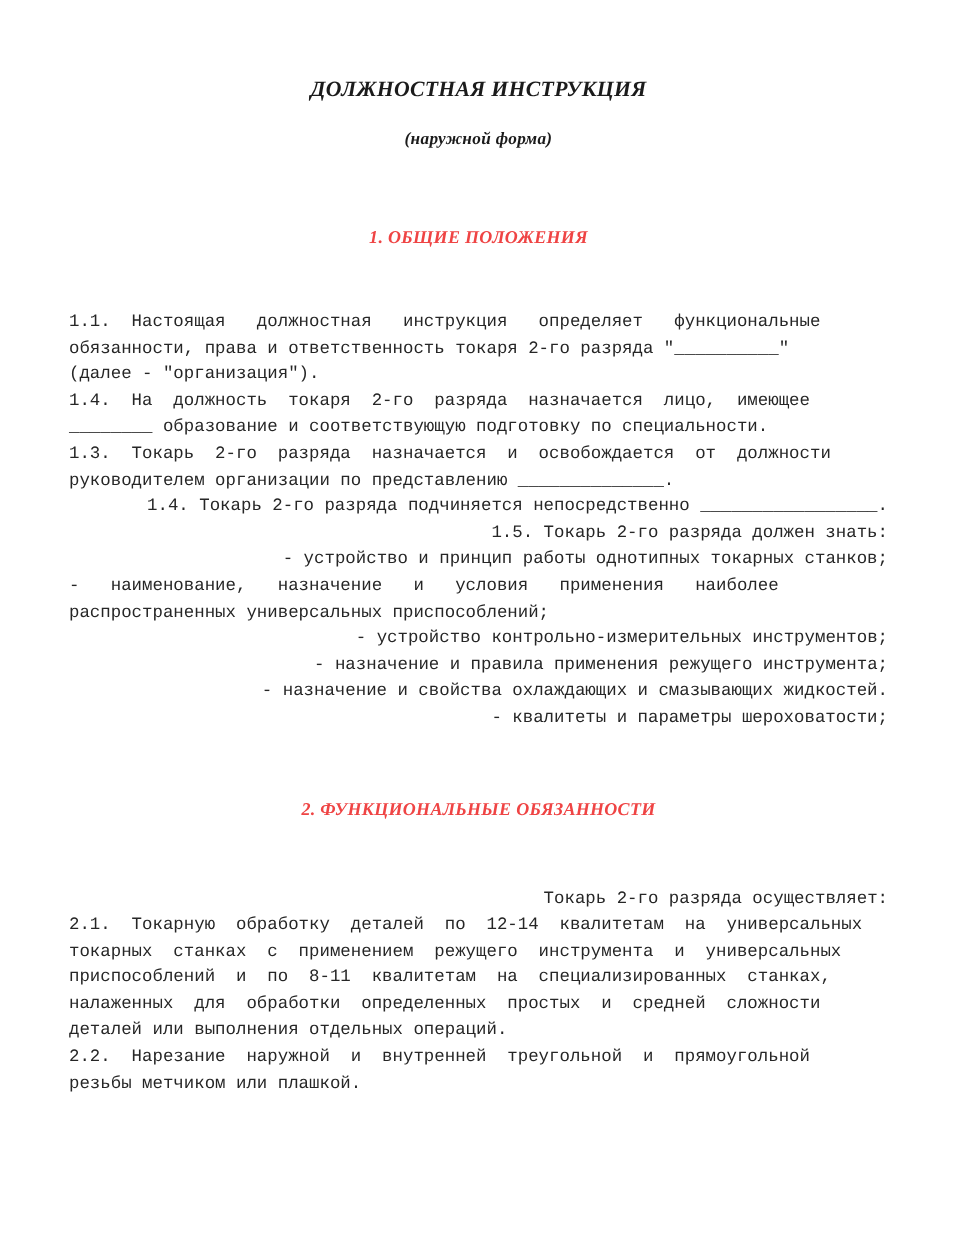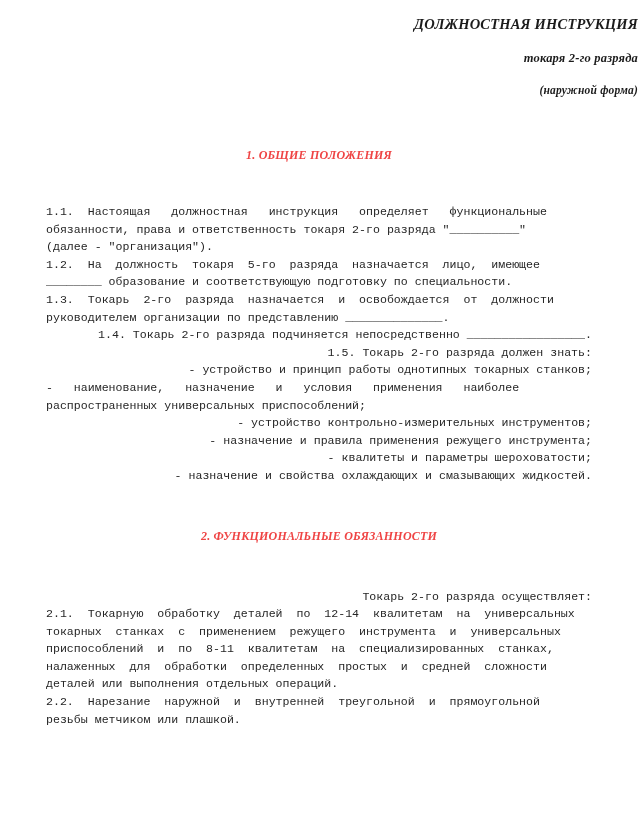--- a/index.html
+++ b/index.html
@@ -9,22 +9,22 @@
   }
   .page {
     position: relative;
     width: 638px;
     height: 834px;
     background: #ffffff;
     overflow: hidden;
     box-sizing: border-box;
   }
   .titles {
-    padding-top: 16px;
-    text-align: right;
+    padding-top: 52px;
+    text-align: center;
   }
   .doc-title,
   .doc-subtitle,
   .doc-note {
     font-family: "Liberation Serif", "DejaVu Serif", serif;
     font-style: italic;
     font-weight: bold;
     color: #1b1b1b;
     letter-spacing: 0.2px;
   }
@@ -74,43 +74,42 @@
     text-align: right;
   }
 </style>
 </head>
 <body>
 
 <div class="page">
 
   <div class="titles">
     <div class="doc-title">ДОЛЖНОСТНАЯ ИНСТРУКЦИЯ</div>
-    <div class="doc-subtitle">токаря 2-го разряда</div>
     <div class="doc-note">(наружной форма)</div>
   </div>
 
   <div class="section-heading" id="section1-heading">1. ОБЩИЕ ПОЛОЖЕНИЯ</div>
 
   <div class="body-block">
     <p class="para">1.1.  Настоящая   должностная   инструкция   определяет   функциональные
 обязанности, права и ответственность токаря 2-го разряда "__________"
 (далее - "организация").</p>
-    <p class="para">1.2.  На  должность  токаря  5-го  разряда  назначается  лицо,  имеющее
+    <p class="para">1.4.  На  должность  токаря  2-го  разряда  назначается  лицо,  имеющее
 ________ образование и соответствующую подготовку по специальности.</p>
     <p class="para">1.3.  Токарь  2-го  разряда  назначается  и  освобождается  от  должности
 руководителем организации по представлению ______________.</p>
     <p class="para nojust">1.4. Токарь 2-го разряда подчиняется непосредственно _________________.</p>
     <p class="para nojust">1.5. Токарь 2-го разряда должен знать:</p>
     <p class="para nojust">- устройство и принцип работы однотипных токарных станков;</p>
     <p class="para">-   наименование,   назначение   и   условия   применения   наиболее
 распространенных универсальных приспособлений;</p>
     <p class="para nojust">- устройство контрольно-измерительных инструментов;</p>
     <p class="para nojust">- назначение и правила применения режущего инструмента;</p>
+    <p class="para nojust">- назначение и свойства охлаждающих и смазывающих жидкостей.</p>
     <p class="para nojust">- квалитеты и параметры шероховатости;</p>
-    <p class="para nojust">- назначение и свойства охлаждающих и смазывающих жидкостей.</p>
   </div>
 
   <div class="section-heading" id="section2-heading">2. ФУНКЦИОНАЛЬНЫЕ ОБЯЗАННОСТИ</div>
 
   <div class="body-block tight">
     <p class="para nojust">Токарь 2-го разряда осуществляет:</p>
     <p class="para">2.1.  Токарную  обработку  деталей  по  12-14  квалитетам  на  универсальных
 токарных  станках  с  применением  режущего  инструмента  и  универсальных
 приспособлений  и  по  8-11  квалитетам  на  специализированных  станках,
 налаженных  для  обработки  определенных  простых  и  средней  сложности

